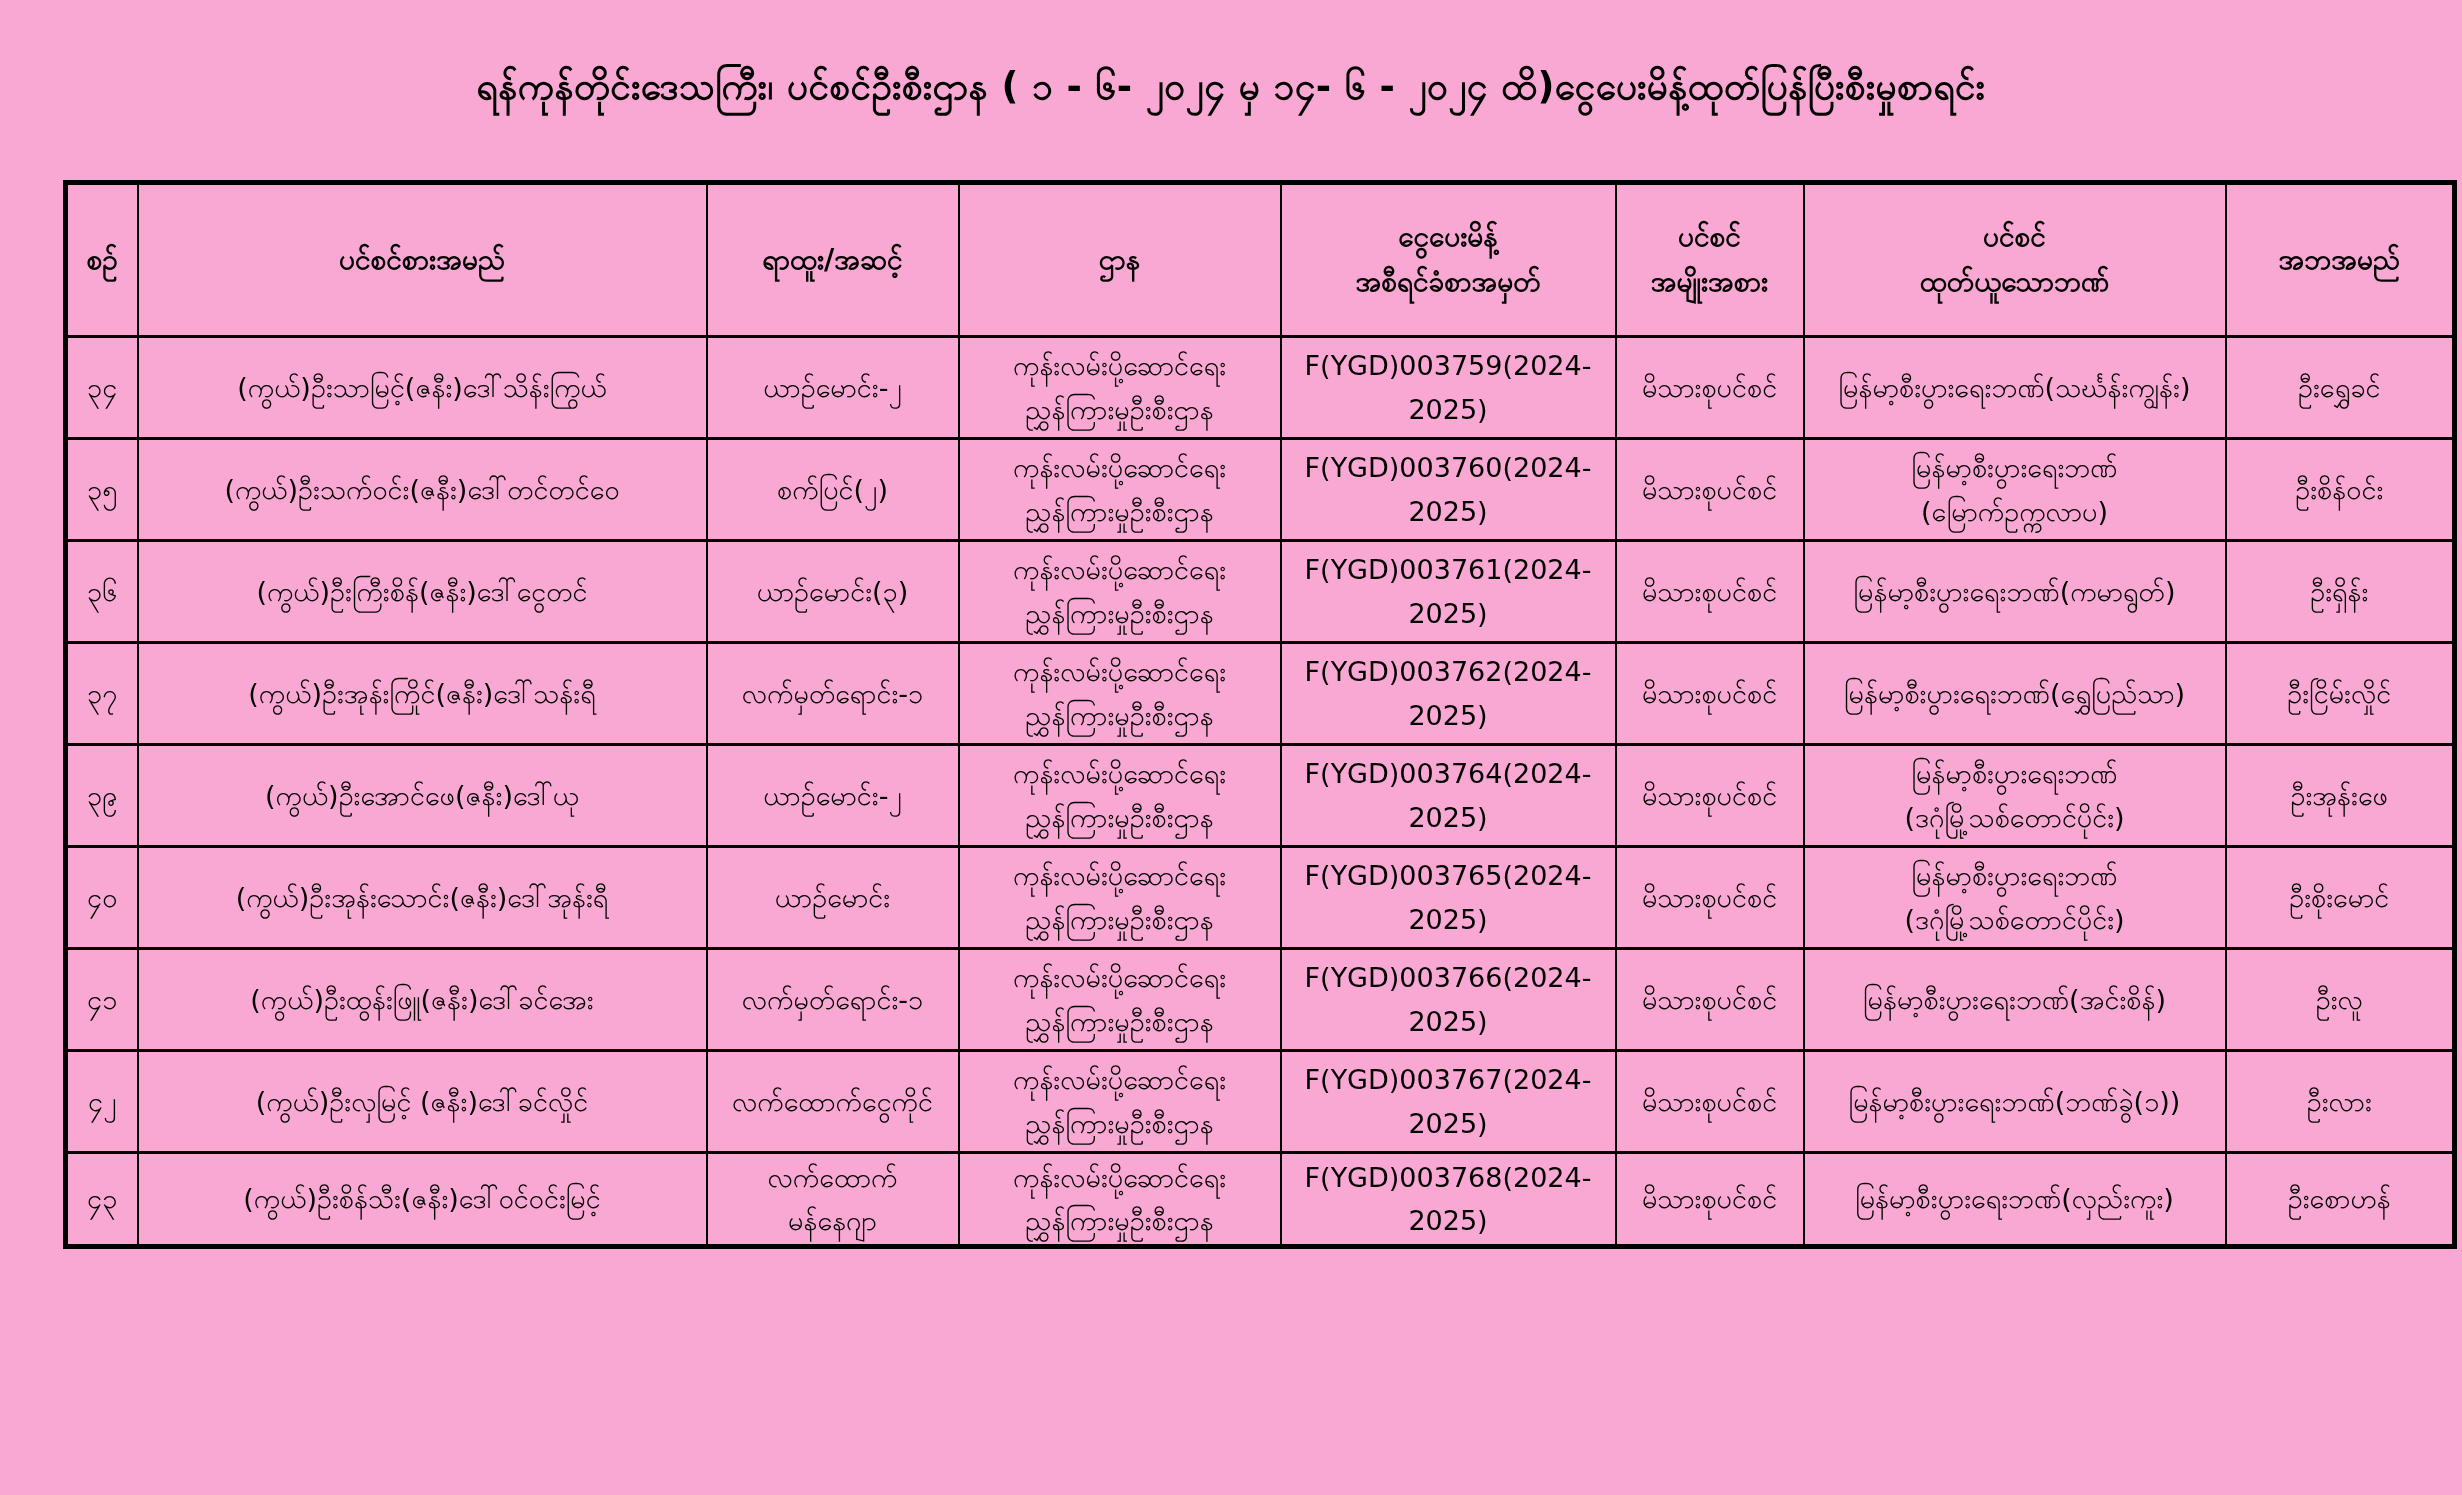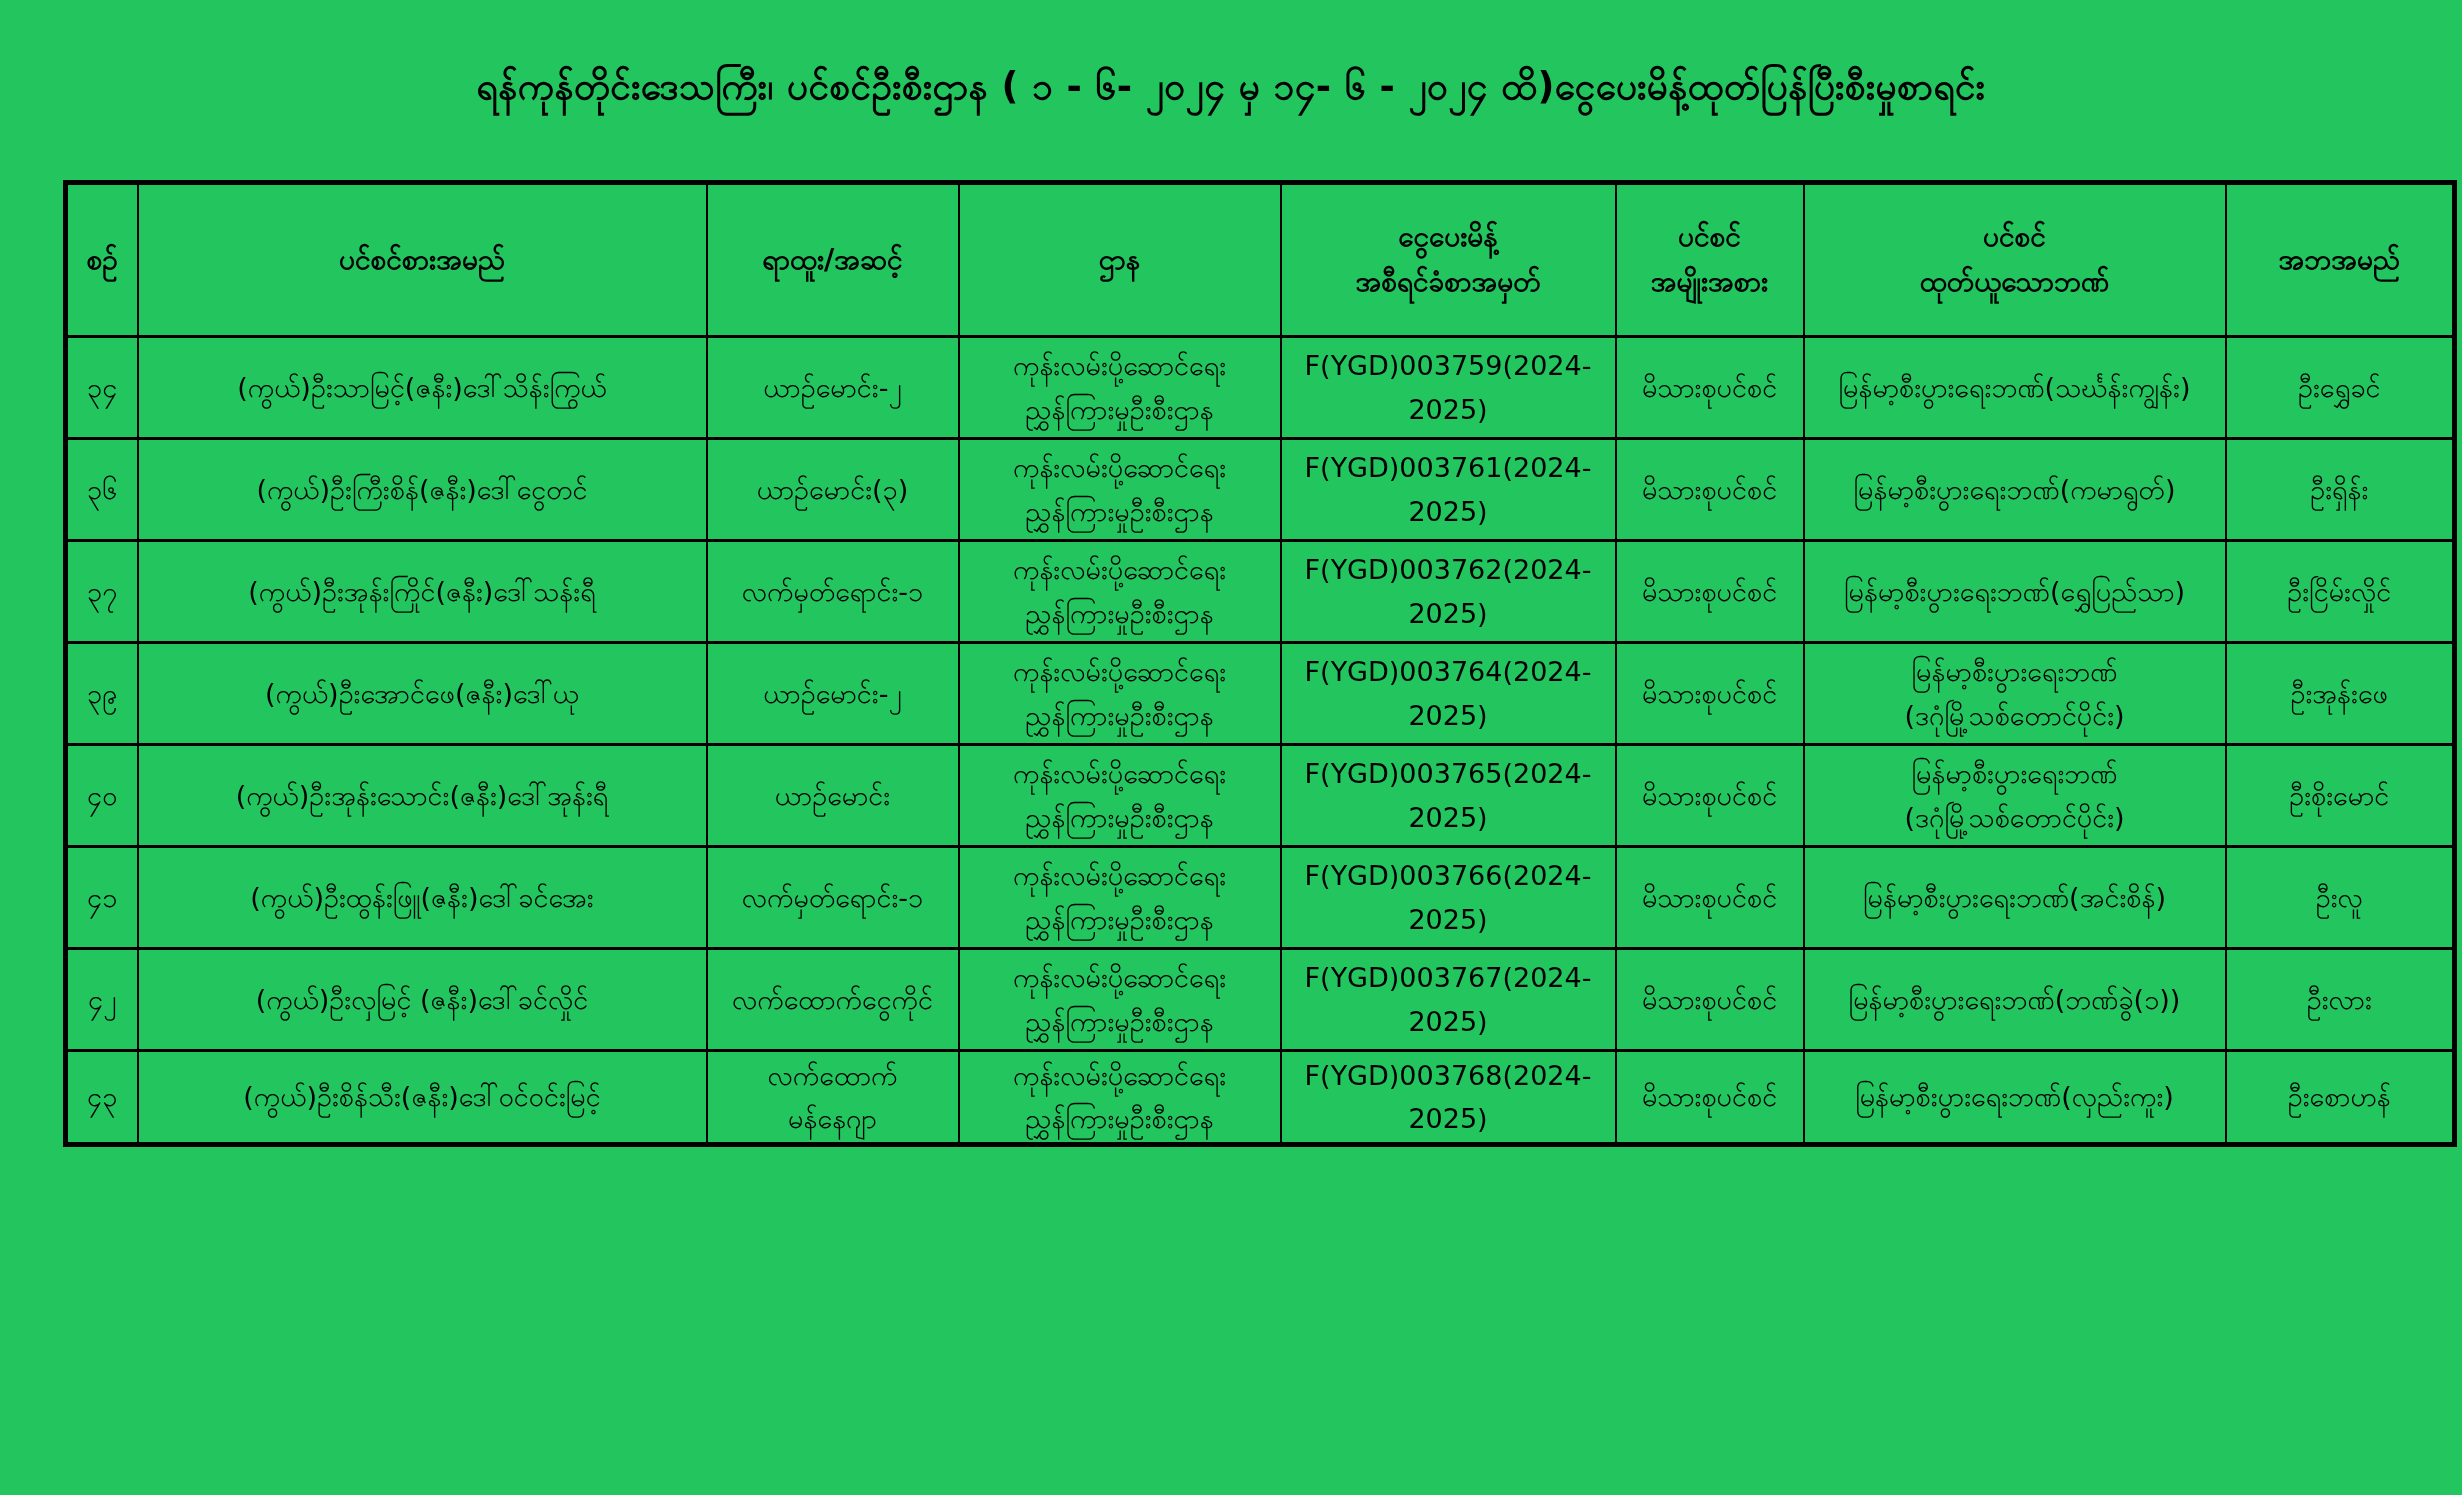--- a/index.html
+++ b/index.html
@@ -6,21 +6,21 @@
     margin: 0;
     padding: 0;
     background: #ffffff;
     font-family: "DejaVu Sans", sans-serif;
     color: #000000;
   }
   .page {
     position: relative;
     width: 2462px;
     height: 1495px;
-    background: #22c55e;
+    background: #f9a8d4;
     overflow: hidden;
   }
   .doc-title {
     position: absolute;
     top: 63px;
     left: 0;
     width: 100%;
     text-align: center;
     font-size: 37px;
     font-weight: bold;
@@ -99,20 +99,32 @@
       <td>(ကွယ်)ဦးသာမြင့်(ဇနီး)ဒေါ်သိန်းကြွယ်</td>
       <td>ယာဉ်မောင်း-၂</td>
       <td>ကုန်းလမ်းပို့ဆောင်ရေး
 ညွှန်ကြားမှုဦးစီးဌာန</td>
       <td class="order-no">F(YGD)003759(2024-2025)</td>
       <td>မိသားစုပင်စင်</td>
       <td>မြန်မာ့စီးပွားရေးဘဏ်(သင်္ဃန်းကျွန်း)</td>
       <td>ဦးရွှေခင်</td>
     </tr>
 
+    <tr class="row">
+      <td>၃၅</td>
+      <td>(ကွယ်)ဦးသက်ဝင်း(ဇနီး)ဒေါ်တင်တင်ဝေ</td>
+      <td>စက်ပြင်(၂)</td>
+      <td>ကုန်းလမ်းပို့ဆောင်ရေး
+ညွှန်ကြားမှုဦးစီးဌာန</td>
+      <td class="order-no">F(YGD)003760(2024-2025)</td>
+      <td>မိသားစုပင်စင်</td>
+      <td>မြန်မာ့စီးပွားရေးဘဏ်
+(မြောက်ဥက္ကလာပ)</td>
+      <td>ဦးစိန်ဝင်း</td>
+    </tr>
 
     <tr class="row">
       <td>၃၆</td>
       <td>(ကွယ်)ဦးကြီးစိန်(ဇနီး)ဒေါ်ငွေတင်</td>
       <td>ယာဉ်မောင်း(၃)</td>
       <td>ကုန်းလမ်းပို့ဆောင်ရေး
 ညွှန်ကြားမှုဦးစီးဌာန</td>
       <td class="order-no">F(YGD)003761(2024-2025)</td>
       <td>မိသားစုပင်စင်</td>
       <td>မြန်မာ့စီးပွားရေးဘဏ်(ကမာရွတ်)</td>

